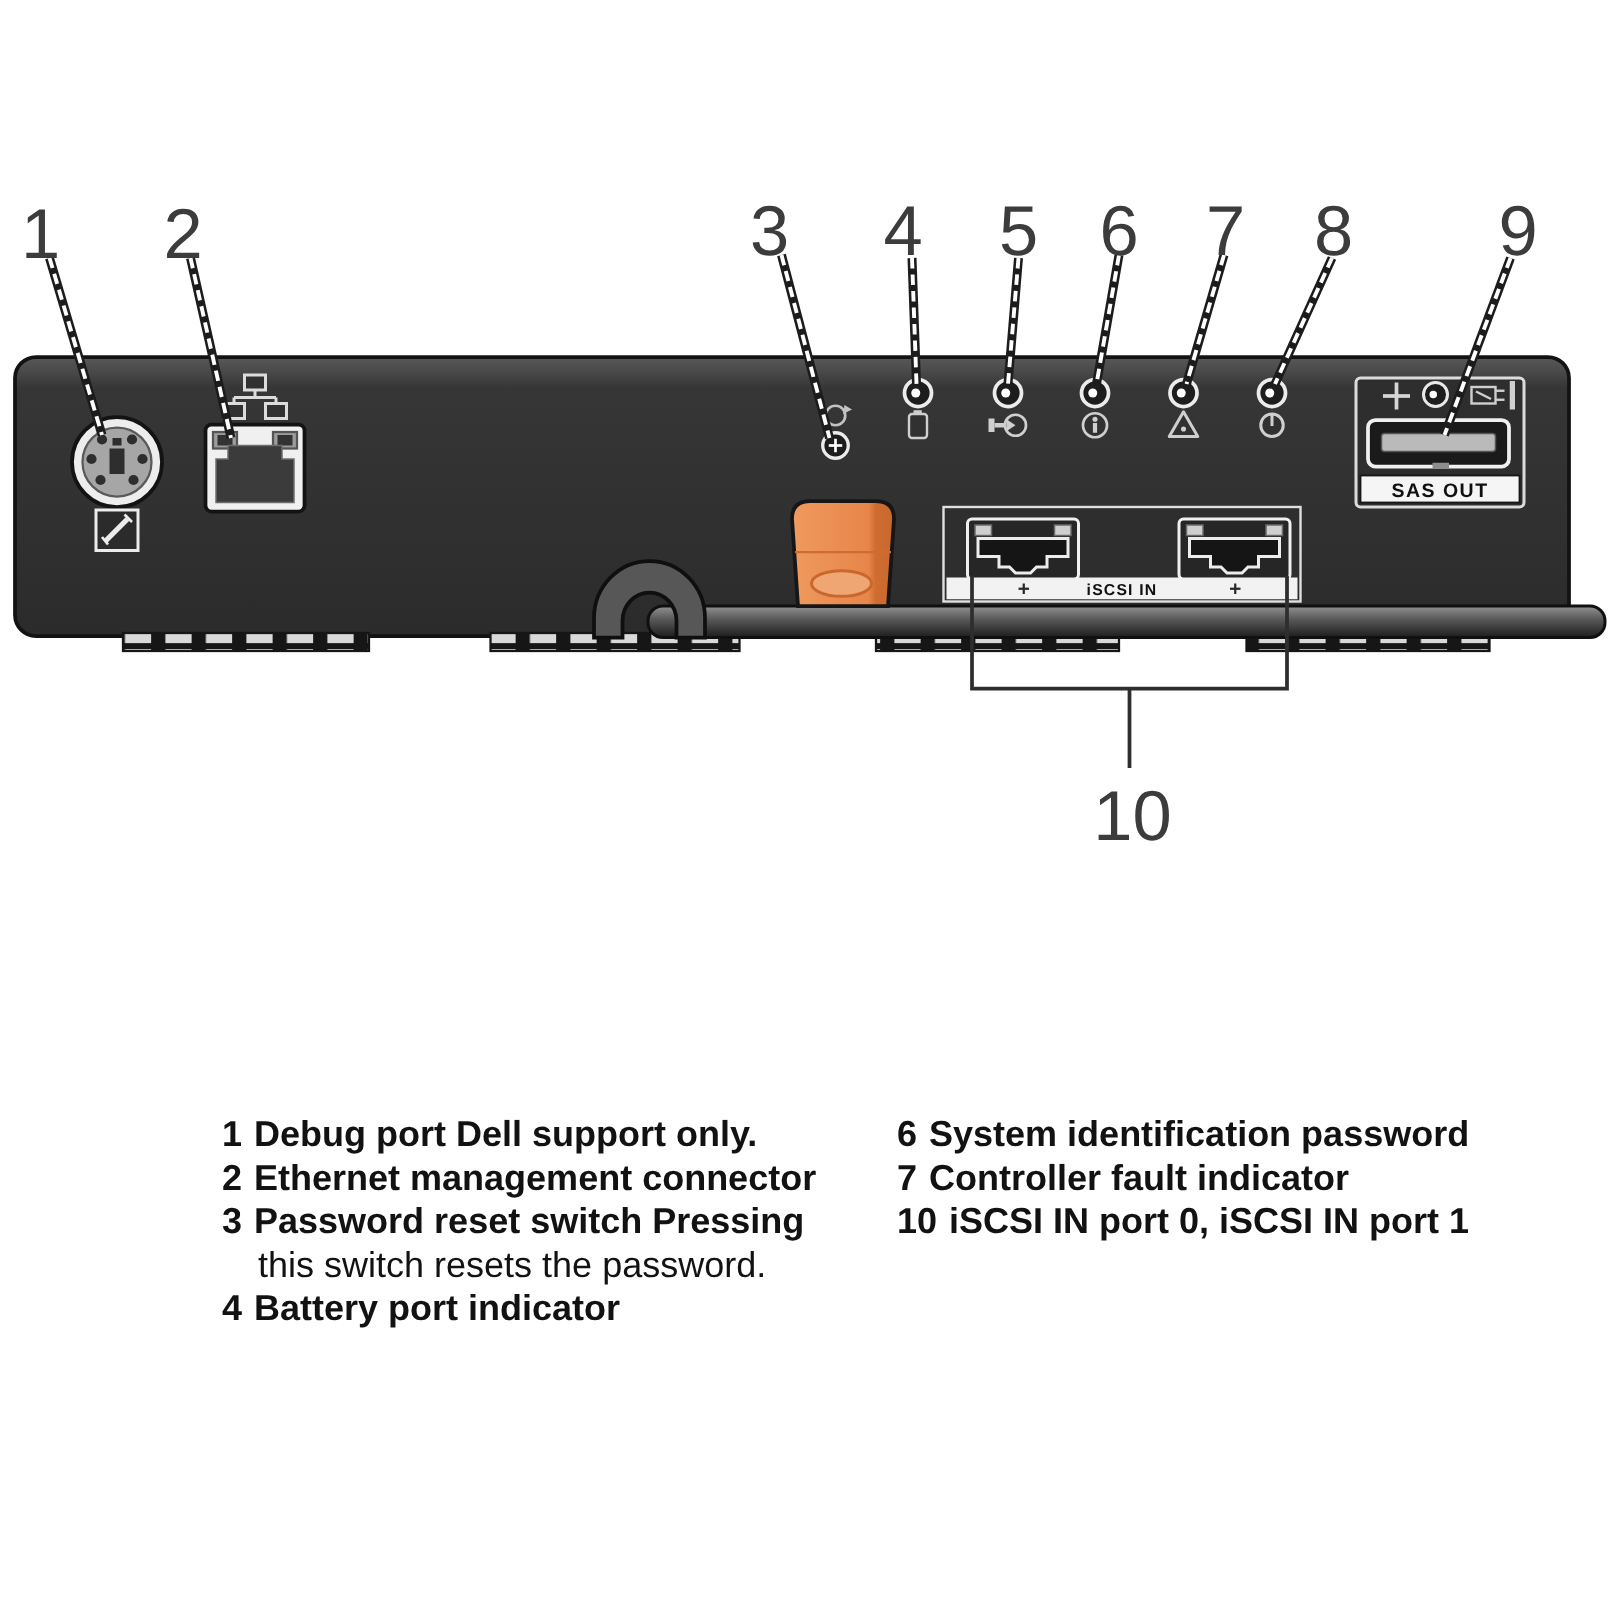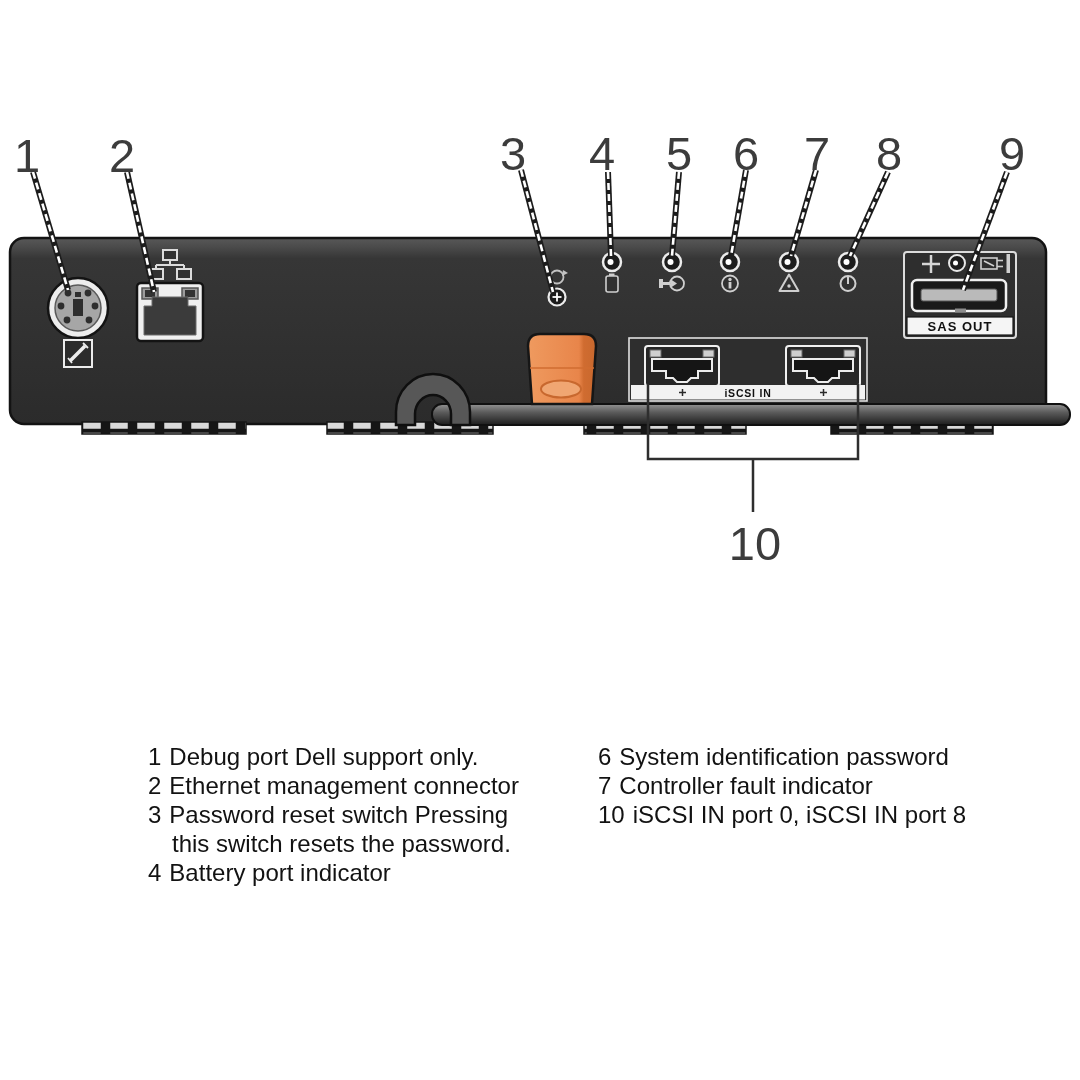--- a/index.html
+++ b/index.html
@@ -6,21 +6,21 @@
   .canvas{position:relative;width:1080px;height:1080px;background:#ffffff;overflow:hidden;
           font-family:"Liberation Sans", sans-serif;}
   .diagram-svg{position:absolute;left:0;top:0;}
   .callout-num{font-family:"Liberation Sans", sans-serif;font-size:47px;fill:#3c3c3c;}
   .panel-label{font-family:"Liberation Sans", sans-serif;font-weight:bold;fill:#101010;}
   .legend{position:absolute;top:742px;left:0;width:1080px;color:#121212;
           font-size:24px;line-height:29px;}
   .legend-col{position:absolute;top:0;}
   .legend-col.left{left:148px;}
   .legend-col.right{left:598px;}
-  .lrow{white-space:nowrap;}
+  .lrow{white-space:nowrap;font-weight:bold;}
   .lnum{margin-right:8px;}
   .lwrap{padding-left:24px;white-space:nowrap;}
 </style>
 </head>
 <body>
 
 <div class="canvas">
 
 <svg class="diagram-svg" width="1080" height="1080" viewBox="0 0 1080 1080">
   <defs>
@@ -272,17 +272,17 @@
   <div class="legend-col left">
     <div class="lrow"><span class="lnum">1</span><span>Debug port Dell support only.</span></div>
     <div class="lrow"><span class="lnum">2</span><span>Ethernet management connector</span></div>
     <div class="lrow"><span class="lnum">3</span><span>Password reset switch Pressing</span></div>
     <div class="lwrap"><span>this switch resets the password.</span></div>
     <div class="lrow"><span class="lnum">4</span><span>Battery port indicator</span></div>
   </div>
   <div class="legend-col right">
     <div class="lrow"><span class="lnum">6</span><span>System identification password</span></div>
     <div class="lrow"><span class="lnum">7</span><span>Controller fault indicator</span></div>
-    <div class="lrow"><span class="lnum">10</span><span>iSCSI IN port 0, iSCSI IN port 8</span></div>
+    <div class="lrow"><span class="lnum">10</span><span>iSCSI IN port 0, iSCSI IN port 1</span></div>
   </div>
 </div>
 
 </div>
 
 </body></html>

